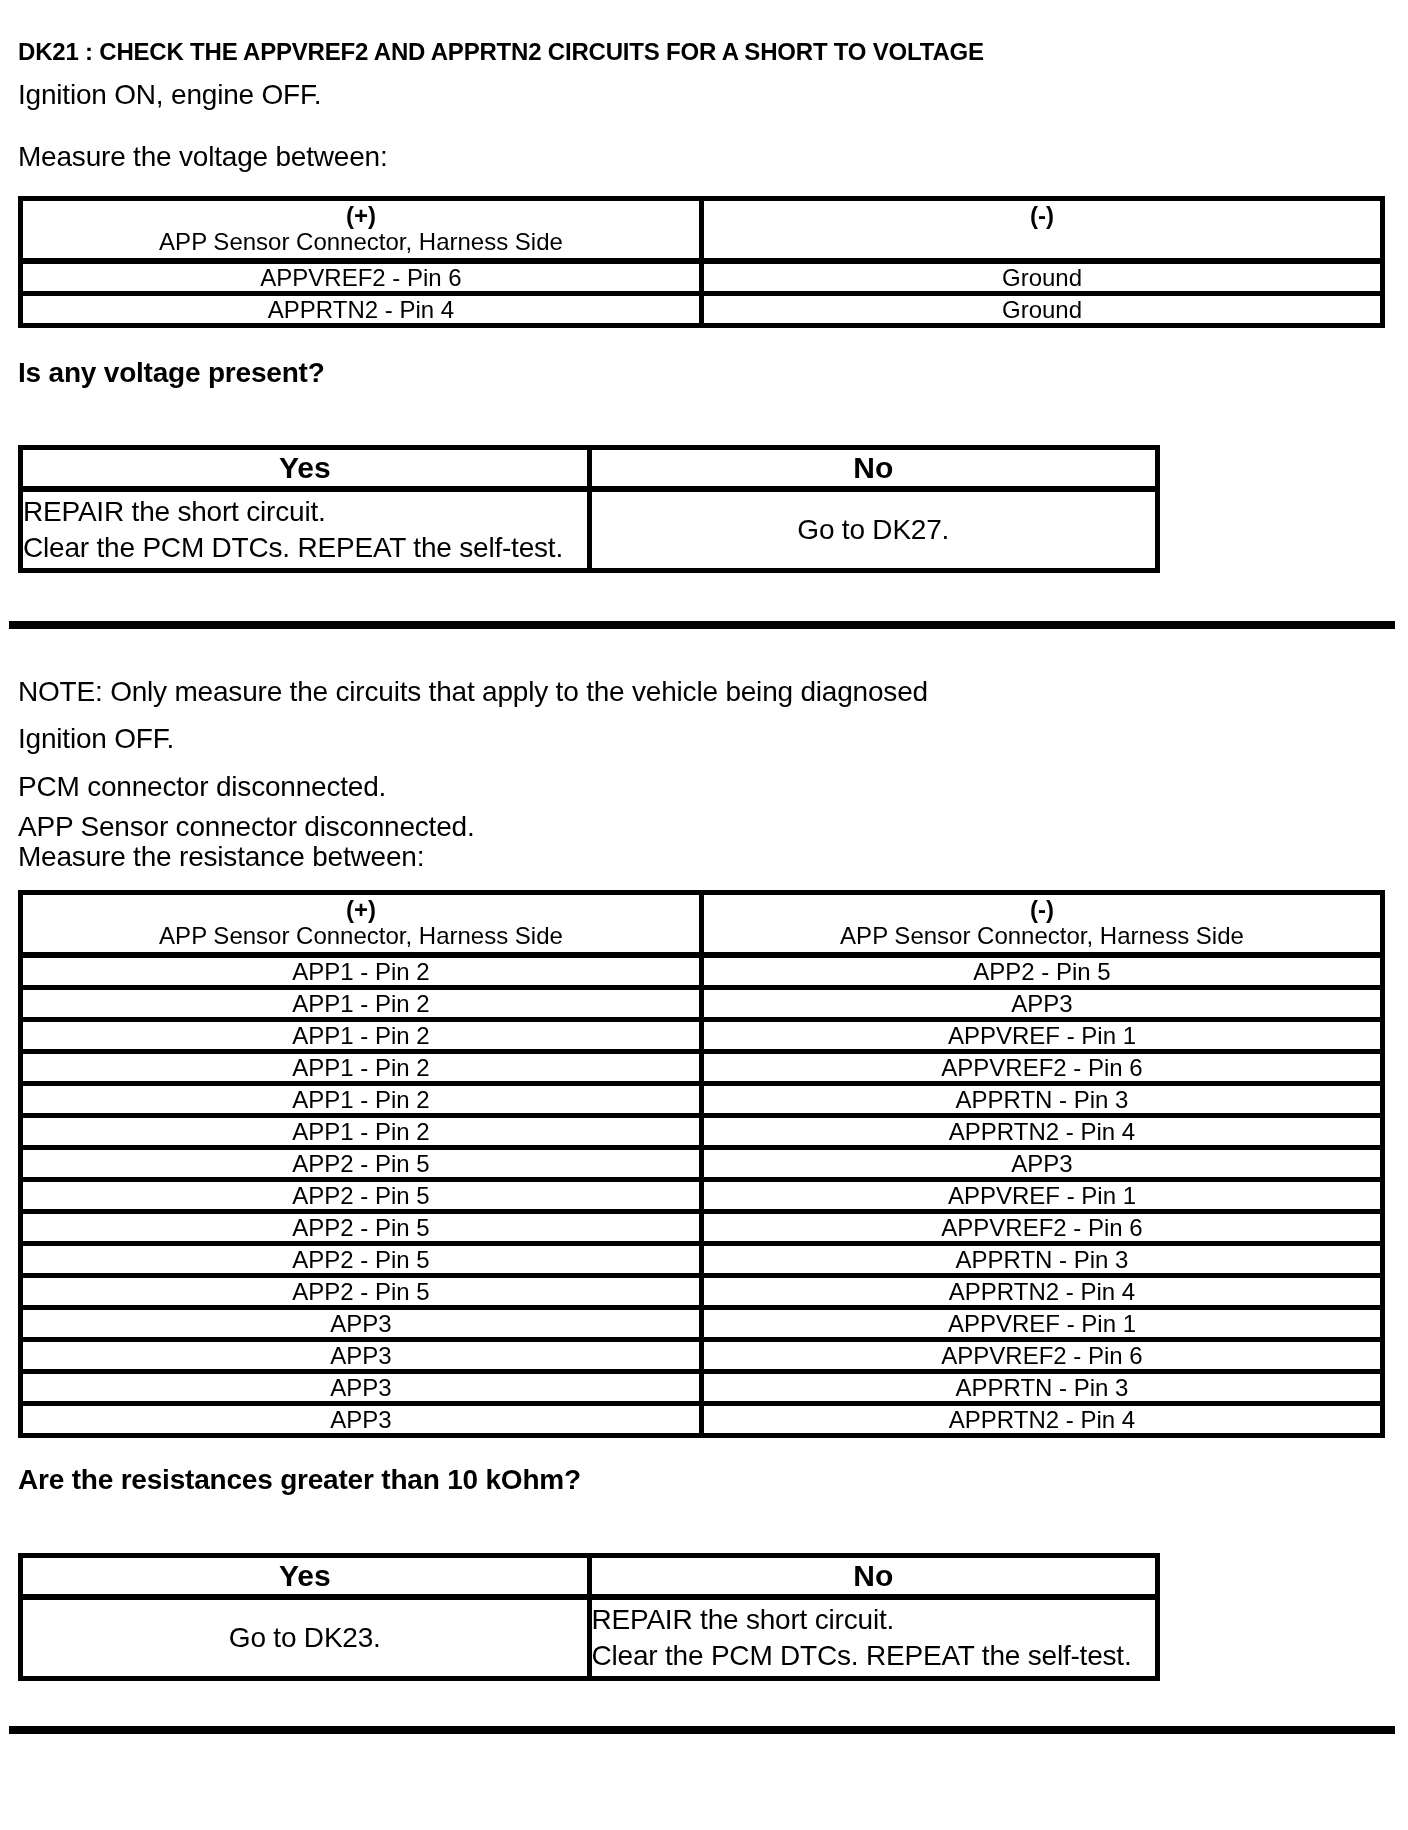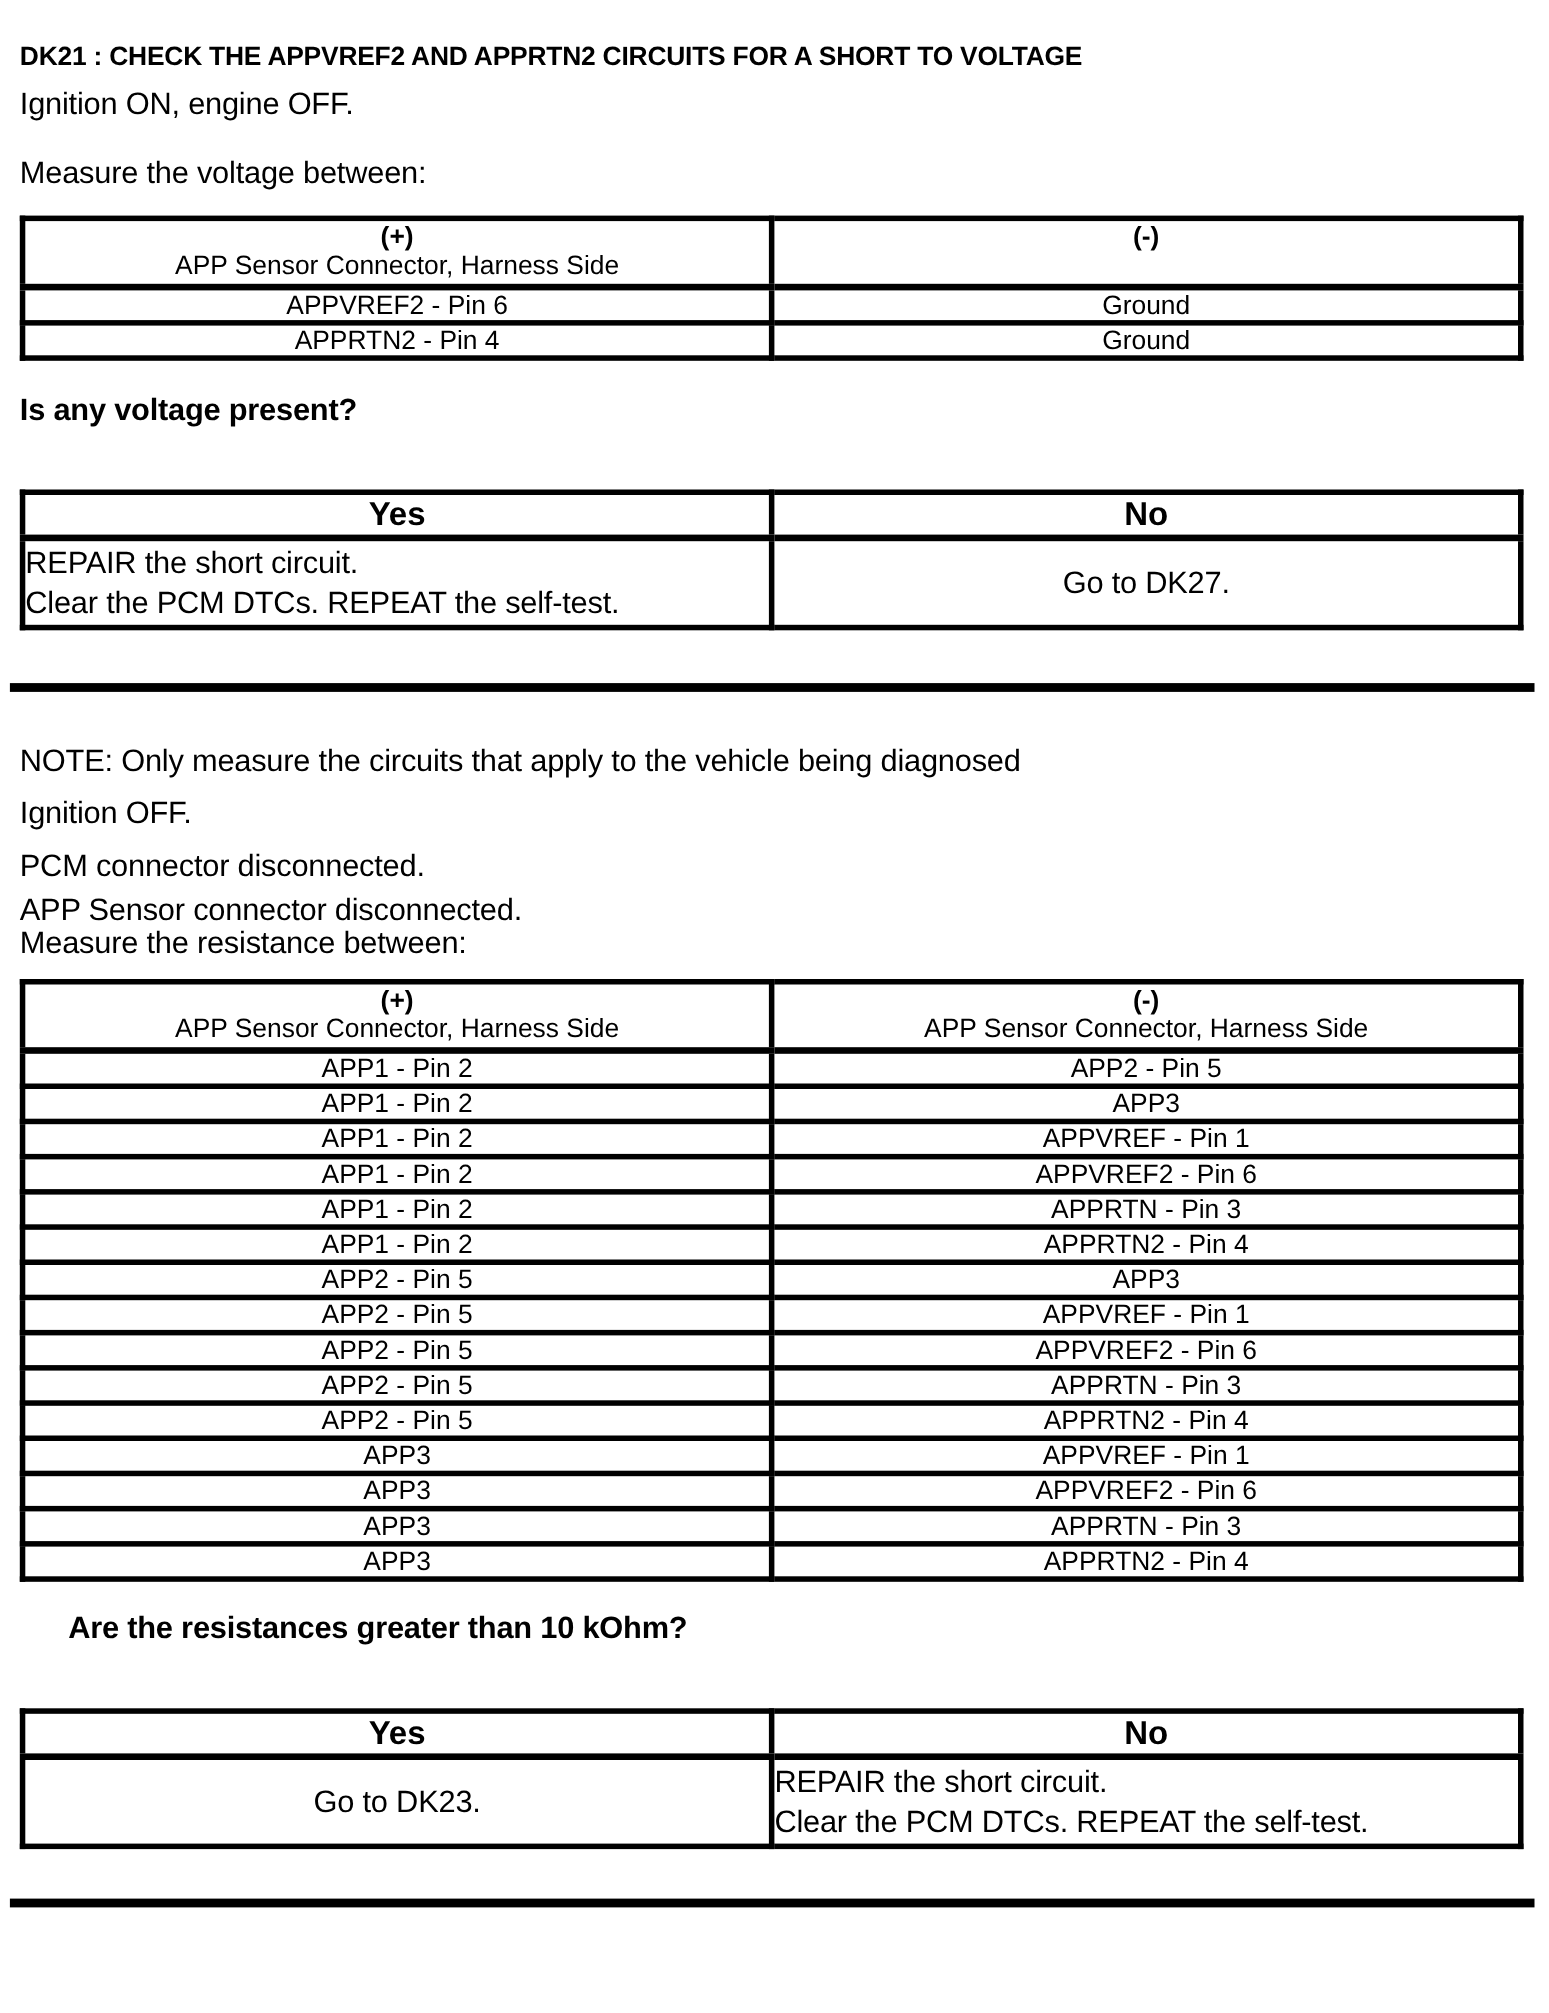--- a/index.html
+++ b/index.html
@@ -25,37 +25,37 @@
   #dk22-line-ignition { margin-top: 17px; }
   #dk22-line-pcm      { margin-top: 18px; }
   #dk22-line-app      { margin-top: 10px; }
   #dk22-line-measure  { }
 
   .question {
     font-size: 28px; font-weight: bold; line-height: 30px; margin: 0;
     letter-spacing: -0.2px;
   }
   #dk21-question { margin-top: 30px; }
-  #dk22-question { margin-top: 27px; margin-left: 44px; }
+  #dk22-question { margin-top: 27px; }
 
   table.measure {
     border-collapse: collapse; width: 1367px; table-layout: fixed;
   }
   #dk21-measure-table { margin-top: 24px; }
   #dk22-measure-table { margin-top: 18px; }
   table.measure td { border: 5px solid #000; text-align: center; font-size: 24px; }
   table.measure td.hdr {
     border-bottom: 6px solid #000; vertical-align: top; padding: 2px 0 3px 0;
   }
   .hdr-sign { font-weight: bold; line-height: 26px; }
   .hdr-sub  { line-height: 26px; }
   table.measure td.cell { line-height: 27px; padding: 0; }
 
   table.decision {
-    border-collapse: collapse; width: 1367px; table-layout: fixed;
+    border-collapse: collapse; width: 1142px; table-layout: fixed;
   }
   #dk21-decision-table { margin-top: 57px; }
   #dk22-decision-table { margin-top: 58px; }
   table.decision th {
     border: 5px solid #000; border-bottom: 6px solid #000;
     font-size: 30px; font-weight: bold; line-height: 36px; padding: 0;
     text-align: center;
   }
   table.decision td {
     border: 5px solid #000; font-size: 28px; height: 76px;

